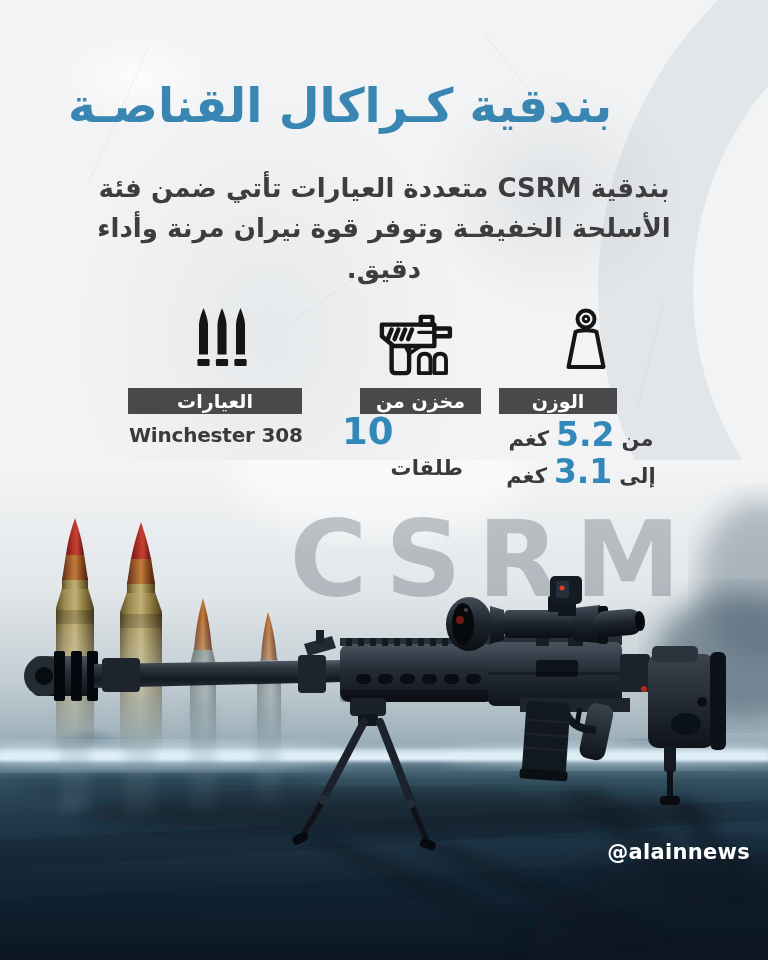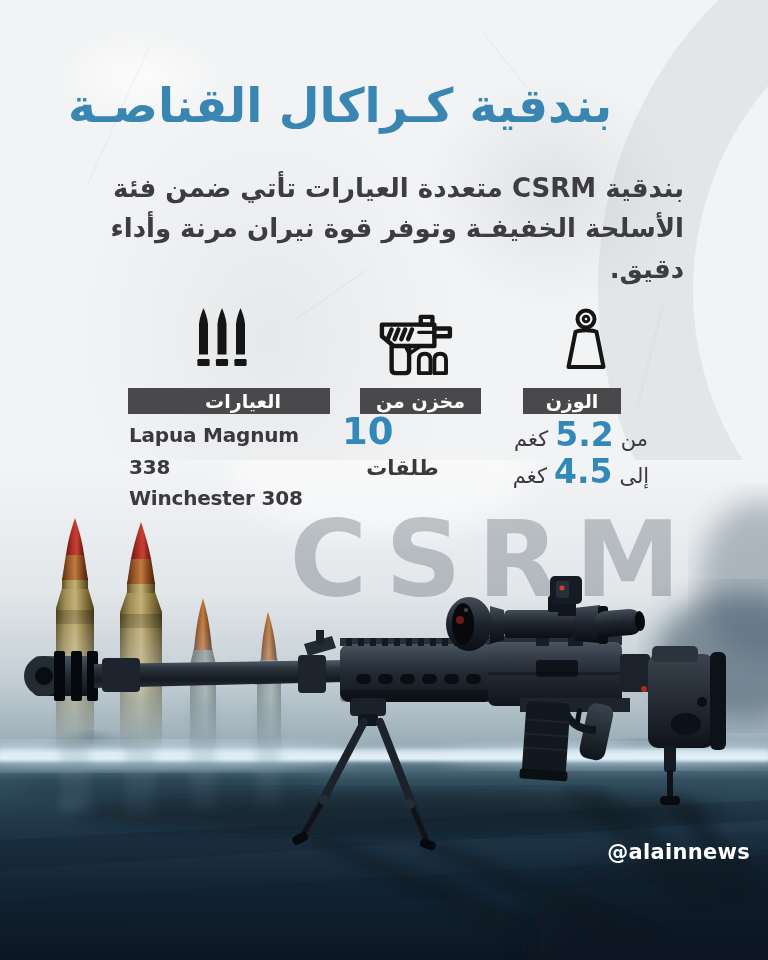--- a/index.html
+++ b/index.html
@@ -16,45 +16,45 @@
   .ring{position:absolute;left:598px;top:-120px;width:630px;height:630px;border-radius:50%;
         border:95px solid rgba(160,170,178,.18);}
   .crack{position:absolute;background:rgba(90,96,102,.07);}
   .c1{left:118px;top:40px;width:1px;height:150px;transform:rotate(24deg);}
   .c2{left:520px;top:20px;width:1px;height:120px;transform:rotate(-38deg);}
   .c3{left:330px;top:250px;width:1px;height:90px;transform:rotate(55deg);}
   .c4{left:650px;top:300px;width:1px;height:110px;transform:rotate(14deg);}
 
   .title{position:absolute;left:0;top:78px;width:680px;text-align:center;
          font-size:47px;font-weight:800;color:#3a86b2;line-height:1.2;}
-  .intro{position:absolute;left:84px;top:168px;width:600px;margin:0;
+  .intro{position:absolute;left:84px;top:168px;width:600px;margin:0;text-align:center;
          font-size:26px;font-weight:700;color:#3d3d3f;line-height:1.55;}
 
   .bar{position:absolute;height:26px;line-height:26px;background:#49494b;color:#ffffff;
        text-align:center;font-size:19px;font-weight:700;}
-  .bar-cal{left:128px;top:388px;width:174px;padding-left:28px;}
+  .bar-cal{left:128px;top:388px;width:174px;}
   .bar-mag{left:360px;top:388px;width:121px;}
-  .bar-wt {left:523px;top:388px;width:98px;}
+  .bar-wt {left:499px;top:388px;width:118px;}
 
   .icon{position:absolute;}
   .icon-bullets{left:196px;top:306px;}
   .icon-gun{left:370px;top:311px;}
   .icon-weight{left:560px;top:308px;}
 
   .cal-list{position:absolute;left:129px;top:420px;width:200px;margin:0;padding:0;list-style:none;}
   .cal-list li{font-size:20px;font-weight:700;color:#3a3a3c;line-height:31.5px;letter-spacing:-.2px;}
 
   .mag-num{position:absolute;left:342px;top:412px;width:121px;
            font-size:37px;font-weight:800;color:#3288b8;line-height:1.1;}
-  .mag-unit{position:absolute;left:342px;top:456px;width:121px;text-align:center;
+  .mag-unit{position:absolute;left:342px;top:456px;width:121px;
             font-size:21px;font-weight:700;color:#3a3a3c;}
 
   .wline{position:absolute;left:506px;width:150px;display:flex;direction:rtl;
          justify-content:center;align-items:baseline;gap:7px;}
-  .wline .wl{font-size:21px;font-weight:400;color:#3a3a3c;}
+  .wline .wl{font-size:21px;font-weight:700;color:#3a3a3c;}
   .wline .wv{font-size:33px;font-weight:800;color:#3288b8;text-align:center;}
   .wline1{top:415px;}
   .wline2{top:452px;}
 
   .scene{position:absolute;left:0;top:460px;width:664px;height:500px;}
   .handle{position:absolute;left:600px;top:840px;width:150px;
           font-size:21px;font-weight:700;color:#ffffff;letter-spacing:.3px;text-align:right;}
 </style>
 </head>
 <body>
@@ -343,21 +343,20 @@
         <rect x="1.4" y="51" width="12.2" height="7" rx="1.2"></rect>
       </g>
       <g transform="translate(37,2)">
         <path d="M7.5 0 C5.5 5 3.5 10 3 16 L3 46.5 L12 46.5 L12 16 C11.5 10 9.5 5 7.5 0 Z"></path>
         <rect x="1.4" y="51" width="12.2" height="7" rx="1.2"></rect>
       </g>
     </svg>
   </div>
   <div class="bar bar-cal" dir="rtl">العيارات</div>
   <ul class="cal-list">
-    <li>Lapua Magnum 338</li>
     <li>Winchester 308</li>
   </ul>
 
   <div class="icon icon-gun">
     <svg width="86" height="68" viewBox="0 0 88 70" xmlns="http://www.w3.org/2000/svg" fill="none" stroke="#151515" stroke-width="4.5" stroke-linejoin="round" stroke-linecap="round">
       <rect x="52" y="6" width="12" height="8"></rect>
       <path d="M12,14 L66,14 L66,36 L24,36 L12,26 Z"></path>
       <path d="M22,19 L18,29"></path>
         <path d="M29,19 L25,29"></path>
         <path d="M36,19 L32,29"></path>
@@ -382,18 +381,18 @@
     </svg>
   </div>
   <div class="bar bar-wt" dir="rtl">الوزن</div>
   <div class="wline wline1">
     <span class="wl">من</span>
     <span class="wv">5.2</span>
     <span class="wl">كغم</span>
   </div>
   <div class="wline wline2">
     <span class="wl">إلى</span>
-    <span class="wv">4.5</span>
+    <span class="wv">3.1</span>
     <span class="wl">كغم</span>
   </div>
 
   <div class="handle">@alainnews</div>
 </div>
 
 </body></html>

